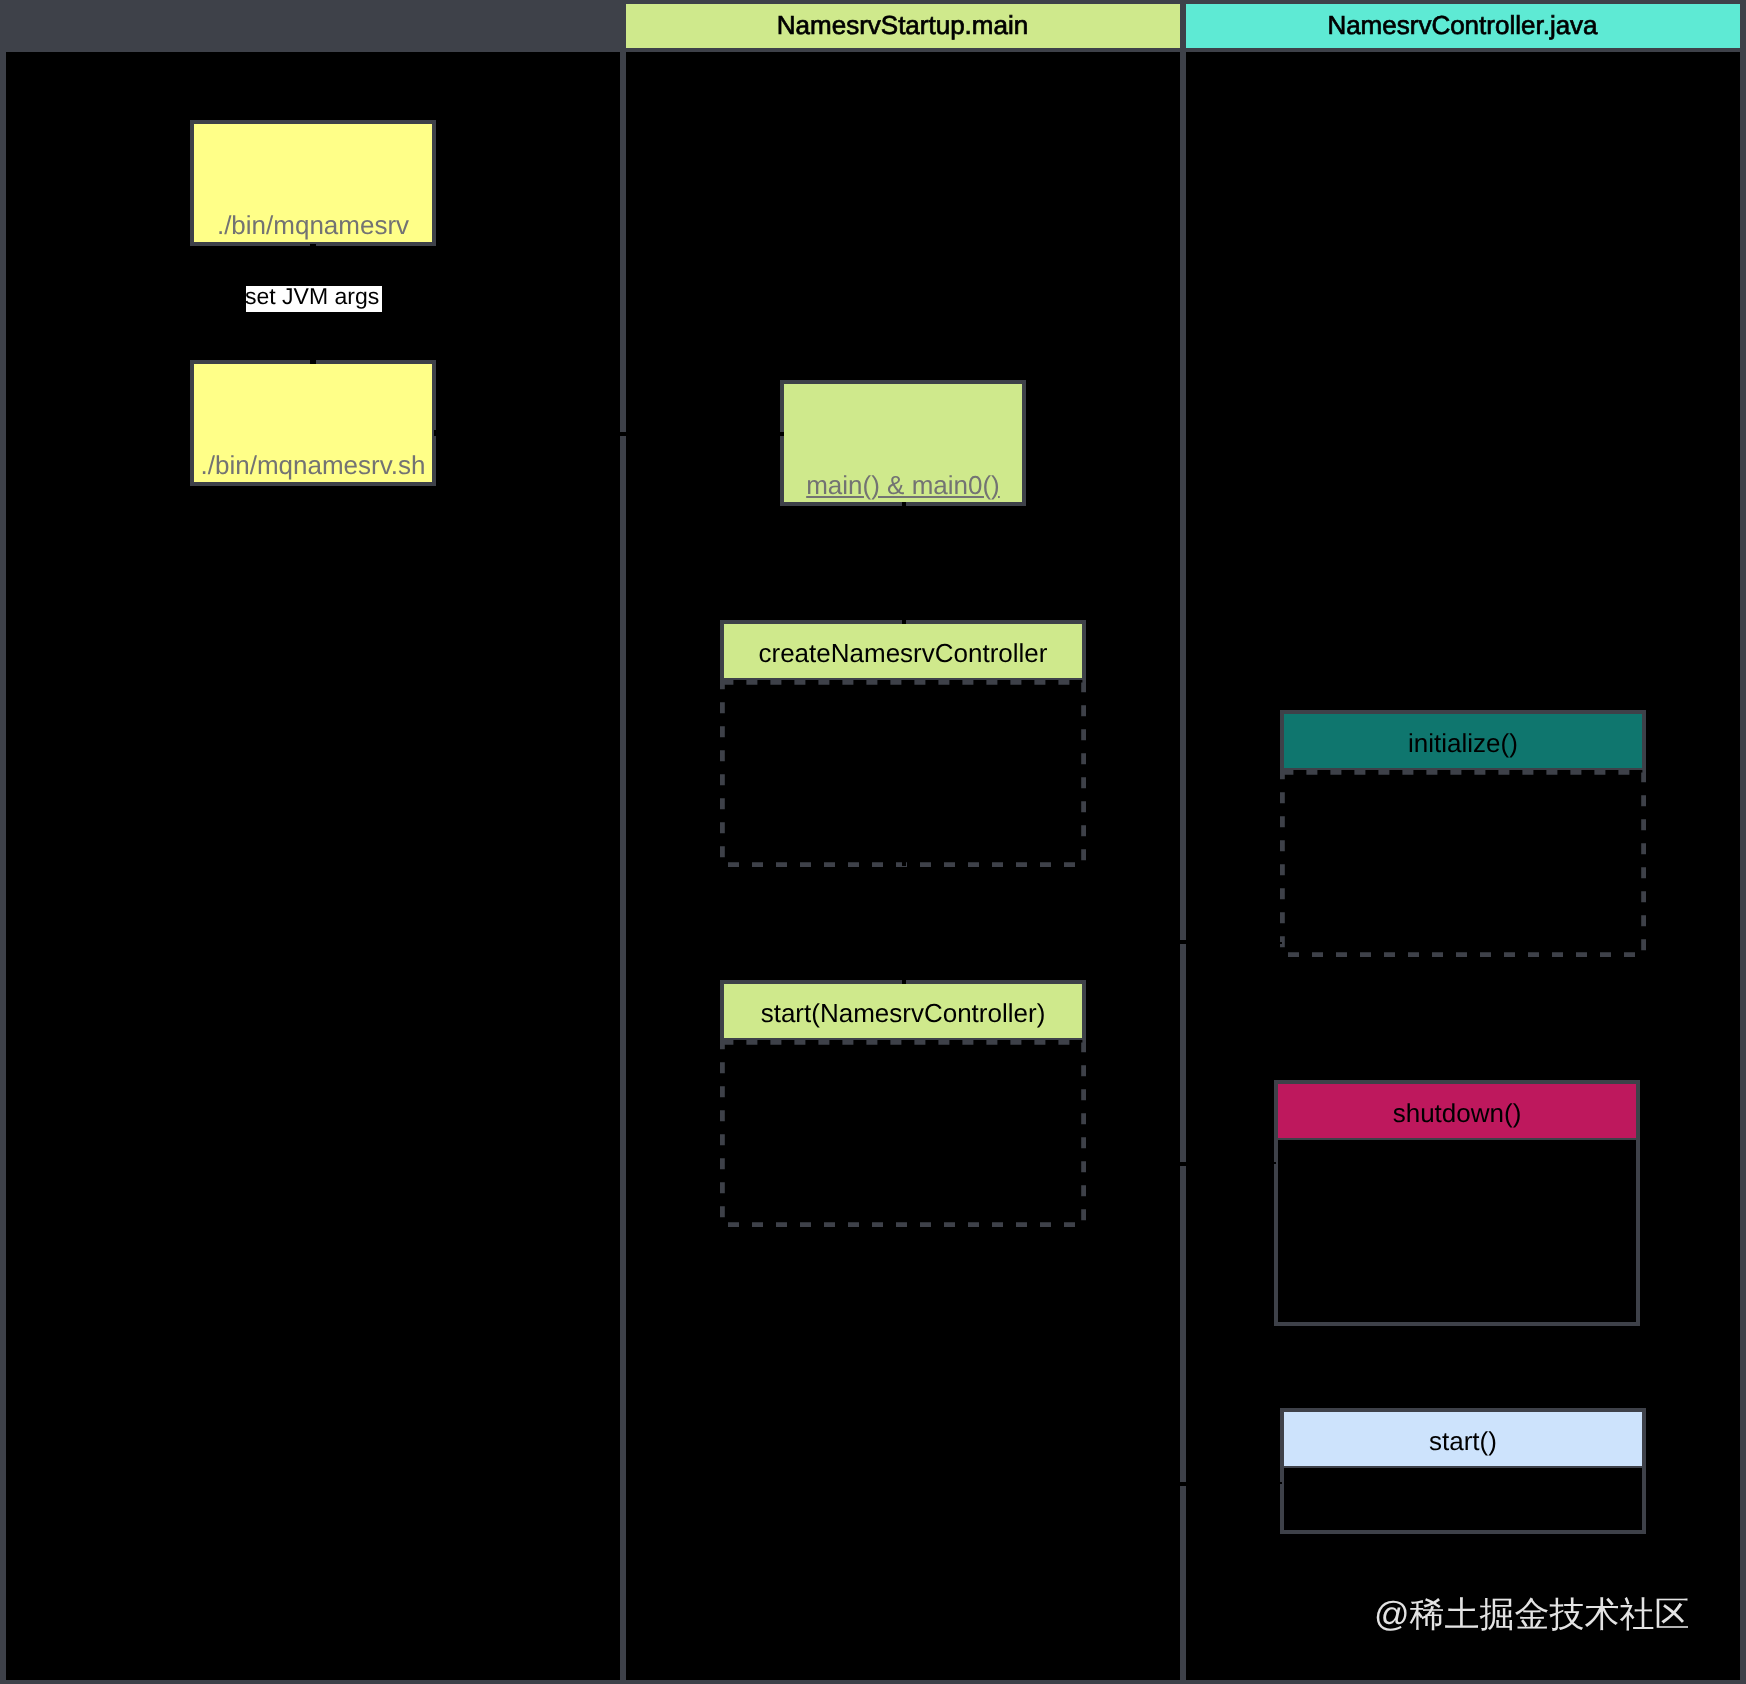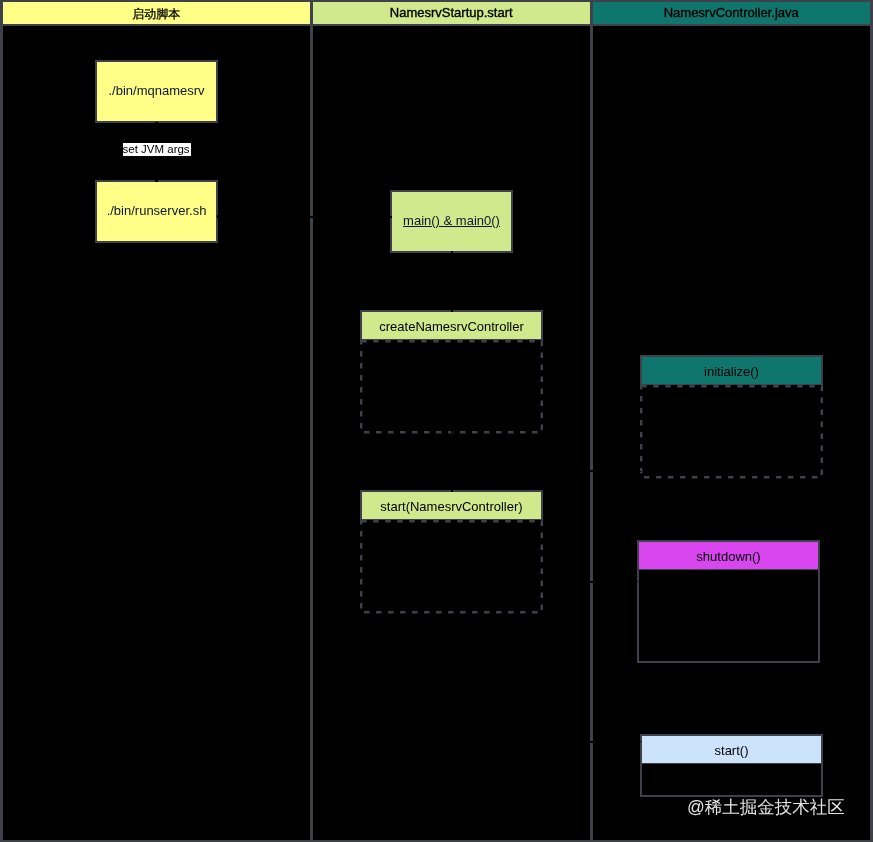--- a/index.html
+++ b/index.html
@@ -13,22 +13,22 @@
   .lane-head{position:absolute;left:0;top:0;width:100%;height:21.5px;
              display:flex;align-items:center;justify-content:center;
              font-size:13px;font-weight:400;color:#000;box-sizing:border-box;
              -webkit-text-stroke:0.35px #000;}
   .lane-head.cjk{font-size:12px;-webkit-text-stroke:0.3px #000;}
   .lane-head.cjk > span{position:relative;top:2px;}
   .lane-body{position:absolute;left:0;width:100%;background:#000;}
 
   
   .node{position:absolute;box-sizing:border-box;border:2px solid #3e4149;
-        display:flex;align-items:center;justify-content:center;
-        font-size:13px;color:#0f172a;}
+        display:flex;align-items:flex-end;justify-content:center;
+        font-size:13px;color:#737373;}
   .node > span{position:relative;top:-1px;}
   .mbox{position:absolute;}
   .mbox-hdr{position:absolute;left:0;top:0;width:100%;box-sizing:border-box;
             display:flex;align-items:center;justify-content:center;
             font-size:13px;color:#000;border:2px solid #3e4149;}
   .mbox-hdr > span{position:relative;top:1px;}
   .mbox-body{position:absolute;left:0;width:100%;box-sizing:border-box;background:#000;}
   .mbox-body.solid{border:2px solid #3e4149;border-top:none;}
   .mbox-body svg{position:absolute;left:0;top:0;overflow:visible;}
 
@@ -38,50 +38,47 @@
   .gap{position:absolute;background:#000;}
 
   .watermark{position:absolute;color:#e3e3e3;font-size:17.5px;white-space:nowrap;}
 </style>
 </head>
 <body>
 
 <div class="stage">
 
   <div class="lane" style="left:2.5px;top:2px;width:307.5px;height:838px;">
-    <div class="lane-head cjk" style="background:#ffff88;">
-      <span>启动脚本</span>
-    </div>
     <div class="lane-body" style="top:23.5px;height:814.5px;"></div>
   </div>
 
   <div class="lane" style="left:312.5px;top:2px;width:277.5px;height:838px;">
     <div class="lane-head" style="background:#cfe98c;">
-      <span>NamesrvStartup.start</span>
+      <span>NamesrvStartup.main</span>
     </div>
     <div class="lane-body" style="top:23.5px;height:814.5px;"></div>
   </div>
 
   <div class="lane" style="left:592.5px;top:2px;width:277.5px;height:838px;">
-    <div class="lane-head" style="background:#0f766e;text-align:right;">
+    <div class="lane-head" style="background:#5eead4;text-align:right;">
       <span>NamesrvController.java</span>
     </div>
     <div class="lane-body" style="top:23.5px;height:814.5px;"></div>
   </div>
 
   <div class="node" style="left:95px;top:60px;width:123px;height:63px;background:#ffff88;">
     <span>./bin/mqnamesrv</span>
   </div>
 
   <div class="plain-label" style="left:122.5px;top:143px;width:68px;height:12.5px;">
     <span>set JVM args</span>
   </div>
 
   <div class="node" style="left:95px;top:180px;width:123px;height:63px;background:#ffff88;">
-    <span>./bin/runserver.sh</span>
+    <span>./bin/mqnamesrv.sh</span>
   </div>
 
   <div class="node" style="left:390px;top:190px;width:123px;height:63px;background:#cfe98c;text-decoration:underline;">
     <span>main() &amp; main0()</span>
   </div>
 
   <div class="mbox" style="left:360px;top:490px;width:183px;height:123px;">
     <div class="mbox-hdr" style="height:31px;background:#cfe98c;">
       <span>start(NamesrvController)</span>
     </div>
@@ -108,27 +105,27 @@
       <span>initialize()</span>
     </div>
     <div class="mbox-body" style="top:29.5px;height:93.5px;">
       <svg width="183" height="93.5">
         <rect x="1.2" y="1.2" width="180.6" height="91.1" fill="none" stroke="#3e4149" stroke-width="2.4" stroke-dasharray="5.5 6.5"></rect>
       </svg>
     </div>
   </div>
 
   <div class="mbox" style="left:637px;top:540px;width:183px;height:123px;">
-    <div class="mbox-hdr" style="height:31px;background:#d946ef;">
+    <div class="mbox-hdr" style="height:31px;background:#be185d;">
       <span>shutdown()</span>
     </div>
     <div class="mbox-body solid" style="top:30px;height:93px;"></div>
   </div>
 
-  <div class="mbox" style="left:640px;top:734px;width:183px;height:63px;">
+  <div class="mbox" style="left:640px;top:704px;width:183px;height:63px;">
     <div class="mbox-hdr" style="height:31px;background:#cde3fc;">
       <span>start()</span>
     </div>
     <div class="mbox-body solid" style="top:30px;height:33px;"></div>
   </div>
 
   <div class="gap" style="left:155px;top:121.5px;width:2.5px;height:2px;"></div>
   <div class="gap" style="left:155px;top:180px;width:2.5px;height:1.5px;"></div>
   <div class="gap" style="left:216.5px;top:215px;width:2px;height:3px;"></div>
   <div class="gap" style="left:390px;top:215.5px;width:2px;height:2px;"></div>

